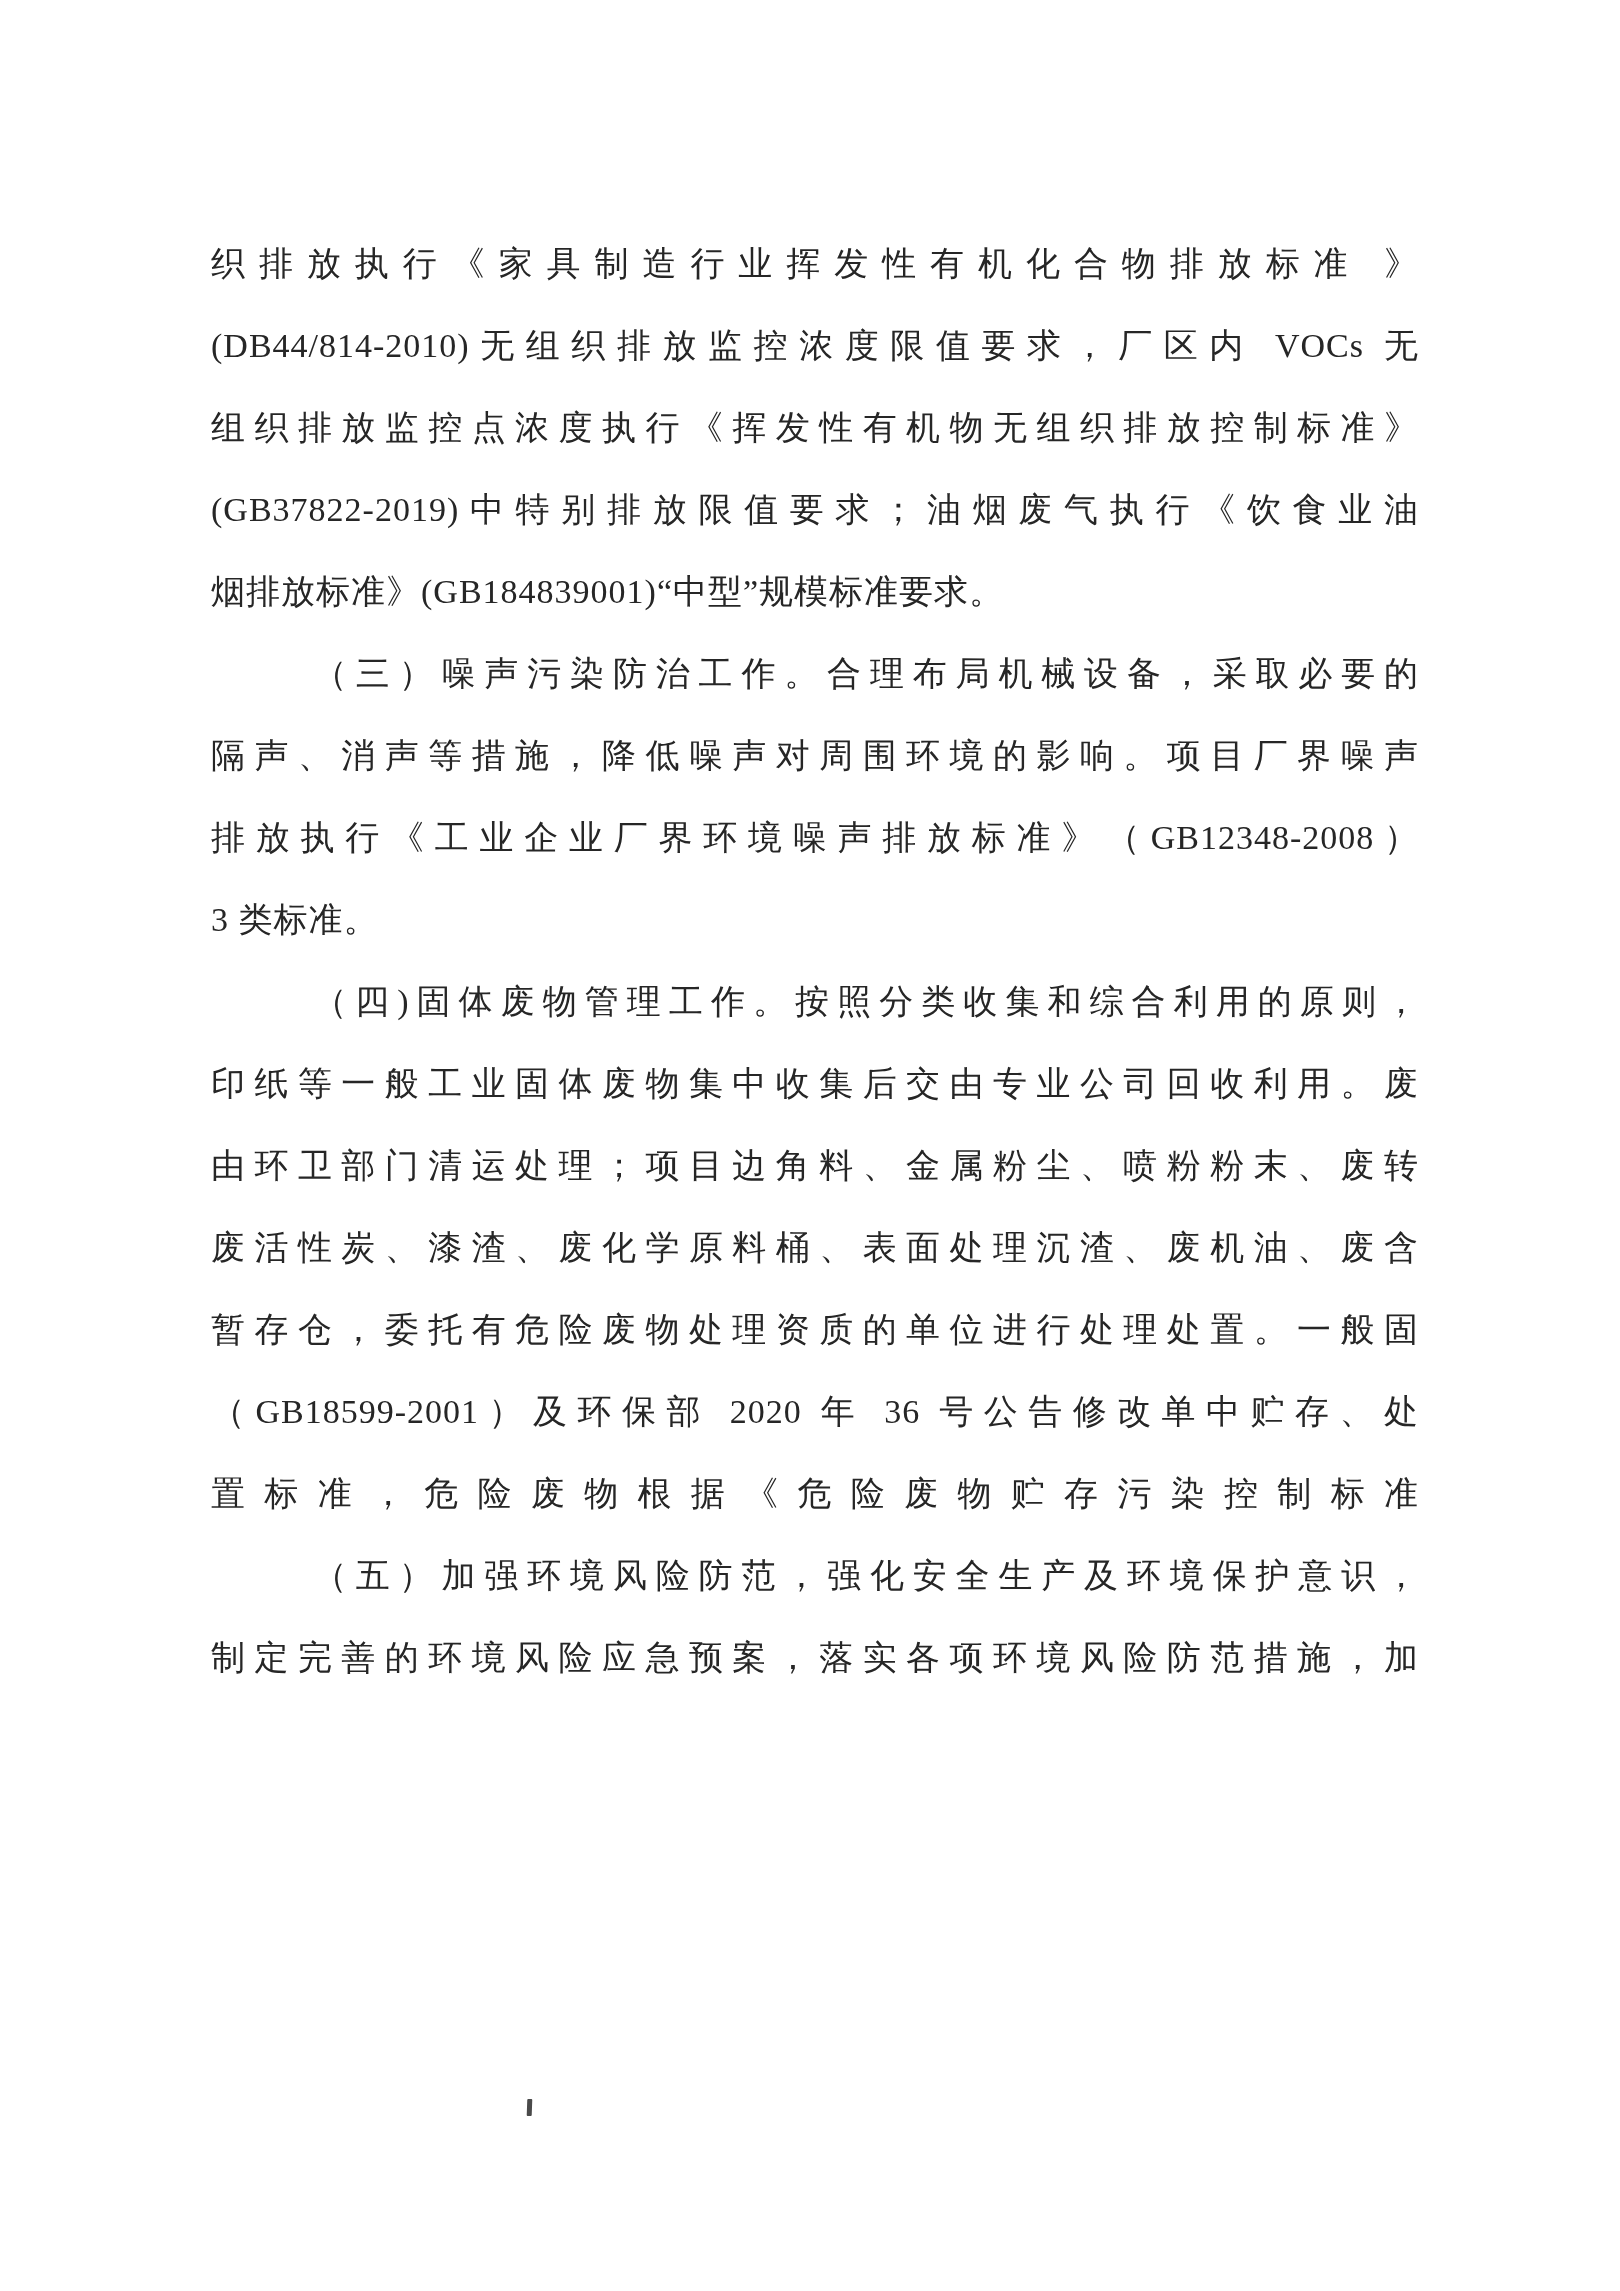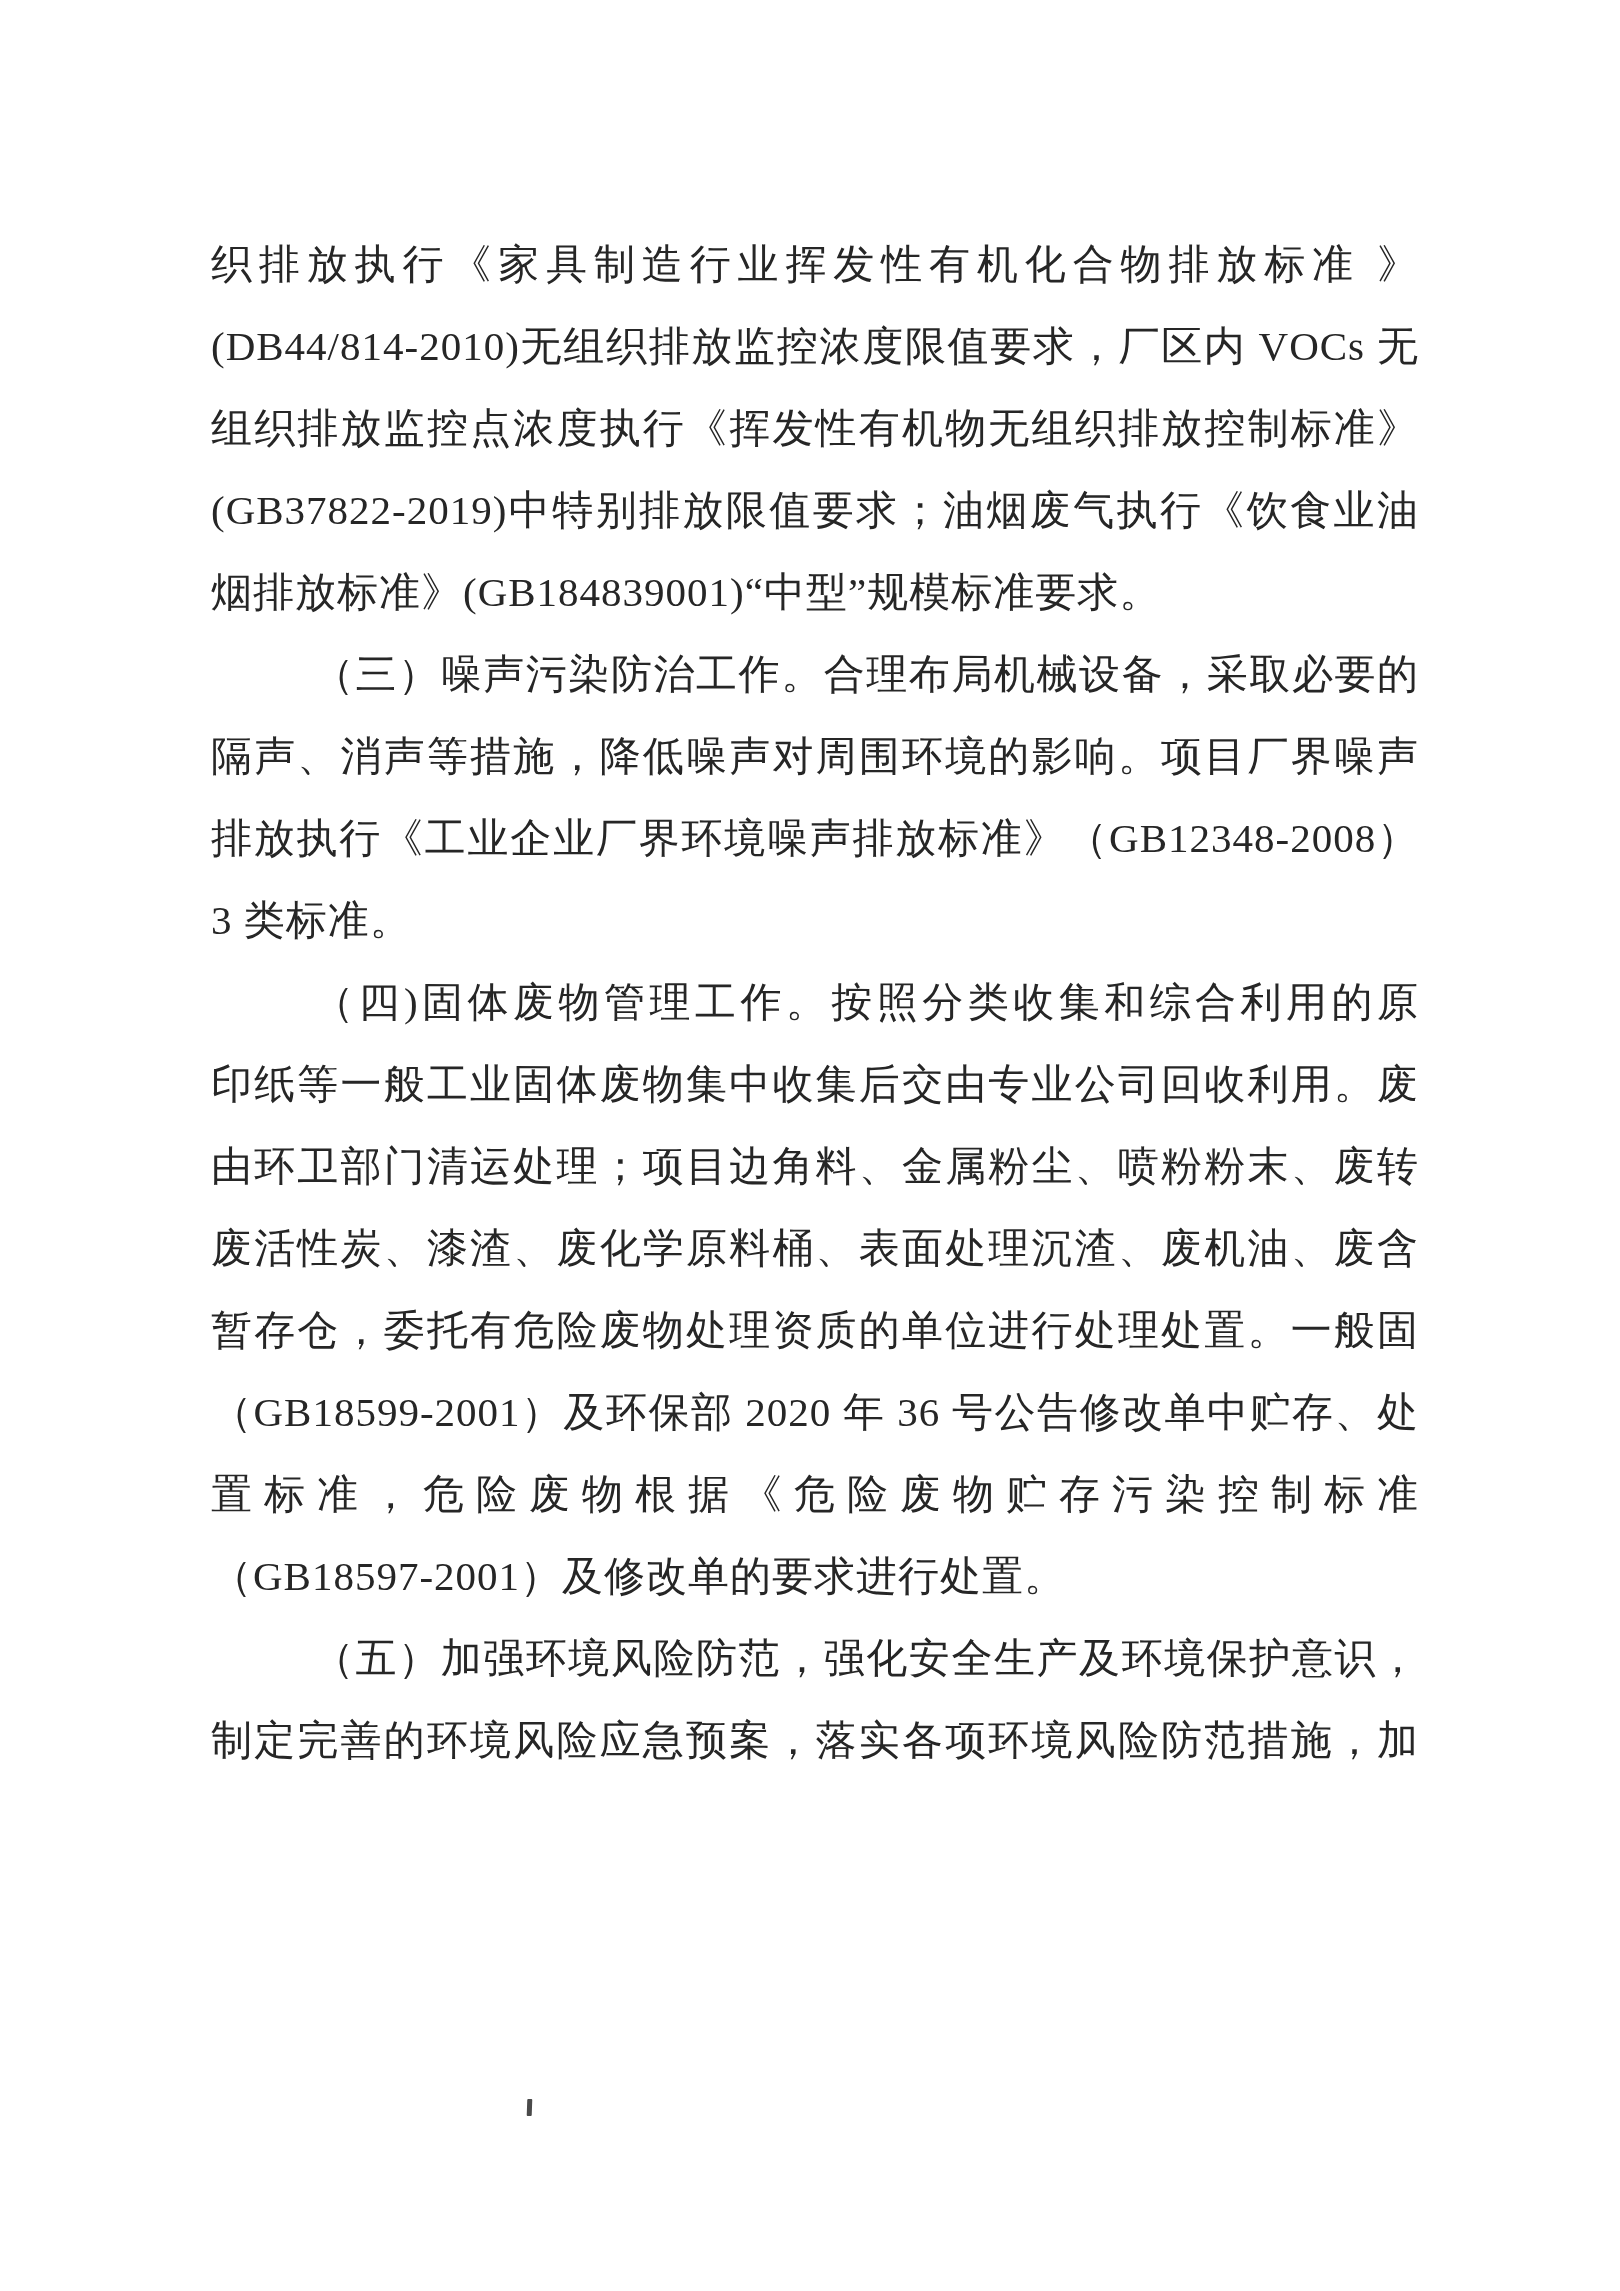--- a/index.html
+++ b/index.html
@@ -23,21 +23,21 @@
   }
   .doc {
     position: absolute;
     left: 211px;
     top: 223px;
     width: 1208px;
   }
   .line {
     height: 82px;
     line-height: 82px;
-    font-size: 41px;
+    font-size: 34px;
     color: #262626;
     text-align: justify;
     text-align-last: justify;
     overflow: hidden;
     white-space: normal;
     letter-spacing: 1px;
   }
   
   .nat {
     text-align-last: left;
@@ -71,19 +71,18 @@
     <div class="line">隔声、消声等措施，降低噪声对周围环境的影响。项目厂界噪声</div>
     <div class="line">排放执行《工业企业厂界环境噪声排放标准》（GB12348-2008）</div>
     <div class="line nat">3 类标准。</div>
     <div class="line ind">（四)固体废物管理工作。按照分类收集和综合利用的原则，</div>
     <div class="line">印纸等一般工业固体废物集中收集后交由专业公司回收利用。废</div>
     <div class="line">由环卫部门清运处理；项目边角料、金属粉尘、喷粉粉末、废转</div>
     <div class="line">废活性炭、漆渣、废化学原料桶、表面处理沉渣、废机油、废含</div>
     <div class="line">暂存仓，委托有危险废物处理资质的单位进行处理处置。一般固</div>
     <div class="line">（GB18599-2001）及环保部 2020 年 36 号公告修改单中贮存、处</div>
     <div class="line">置标准，危险废物根据《危险废物贮存污染控制标准</div>
-    <div class="line nat">（GB18597-2001）及修改单的要求进行处置。</div>
     <div class="line ind">（五）加强环境风险防范，强化安全生产及环境保护意识，</div>
     <div class="line">制定完善的环境风险应急预案，落实各项环境风险防范措施，加</div>
   </div>
   <div class="artifact-mark"></div>
 </div>
 
 
 </body></html>

